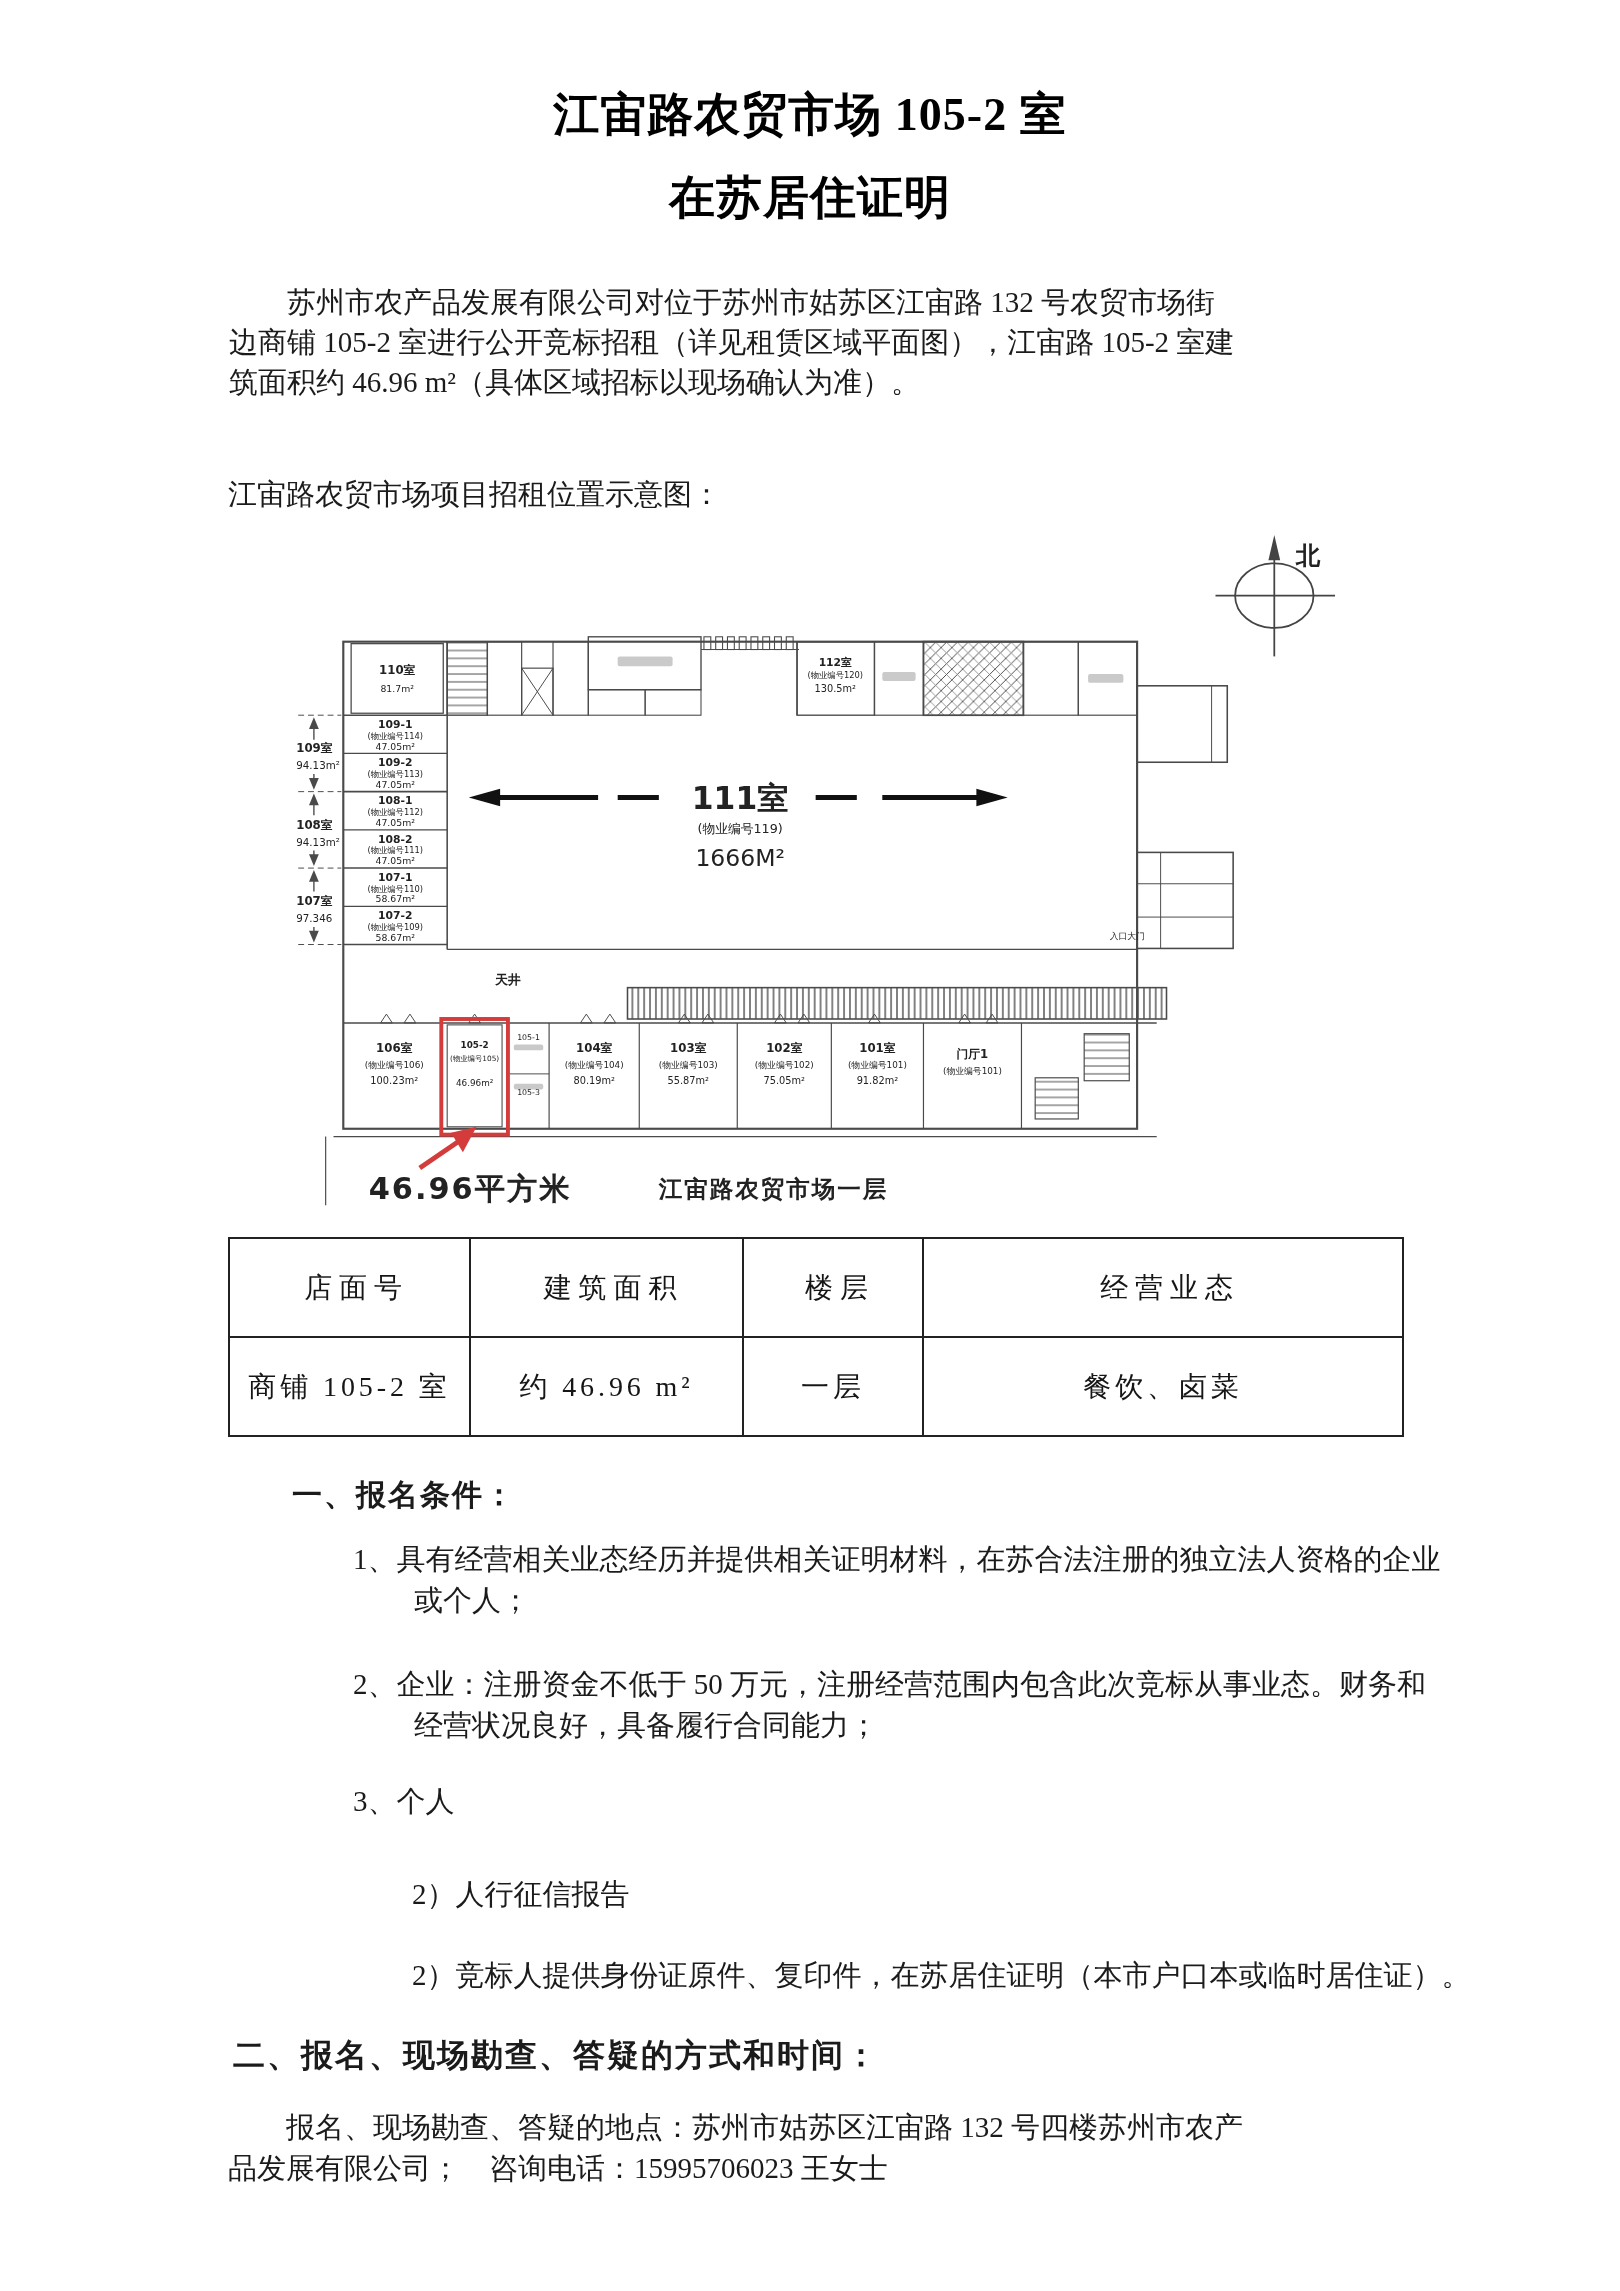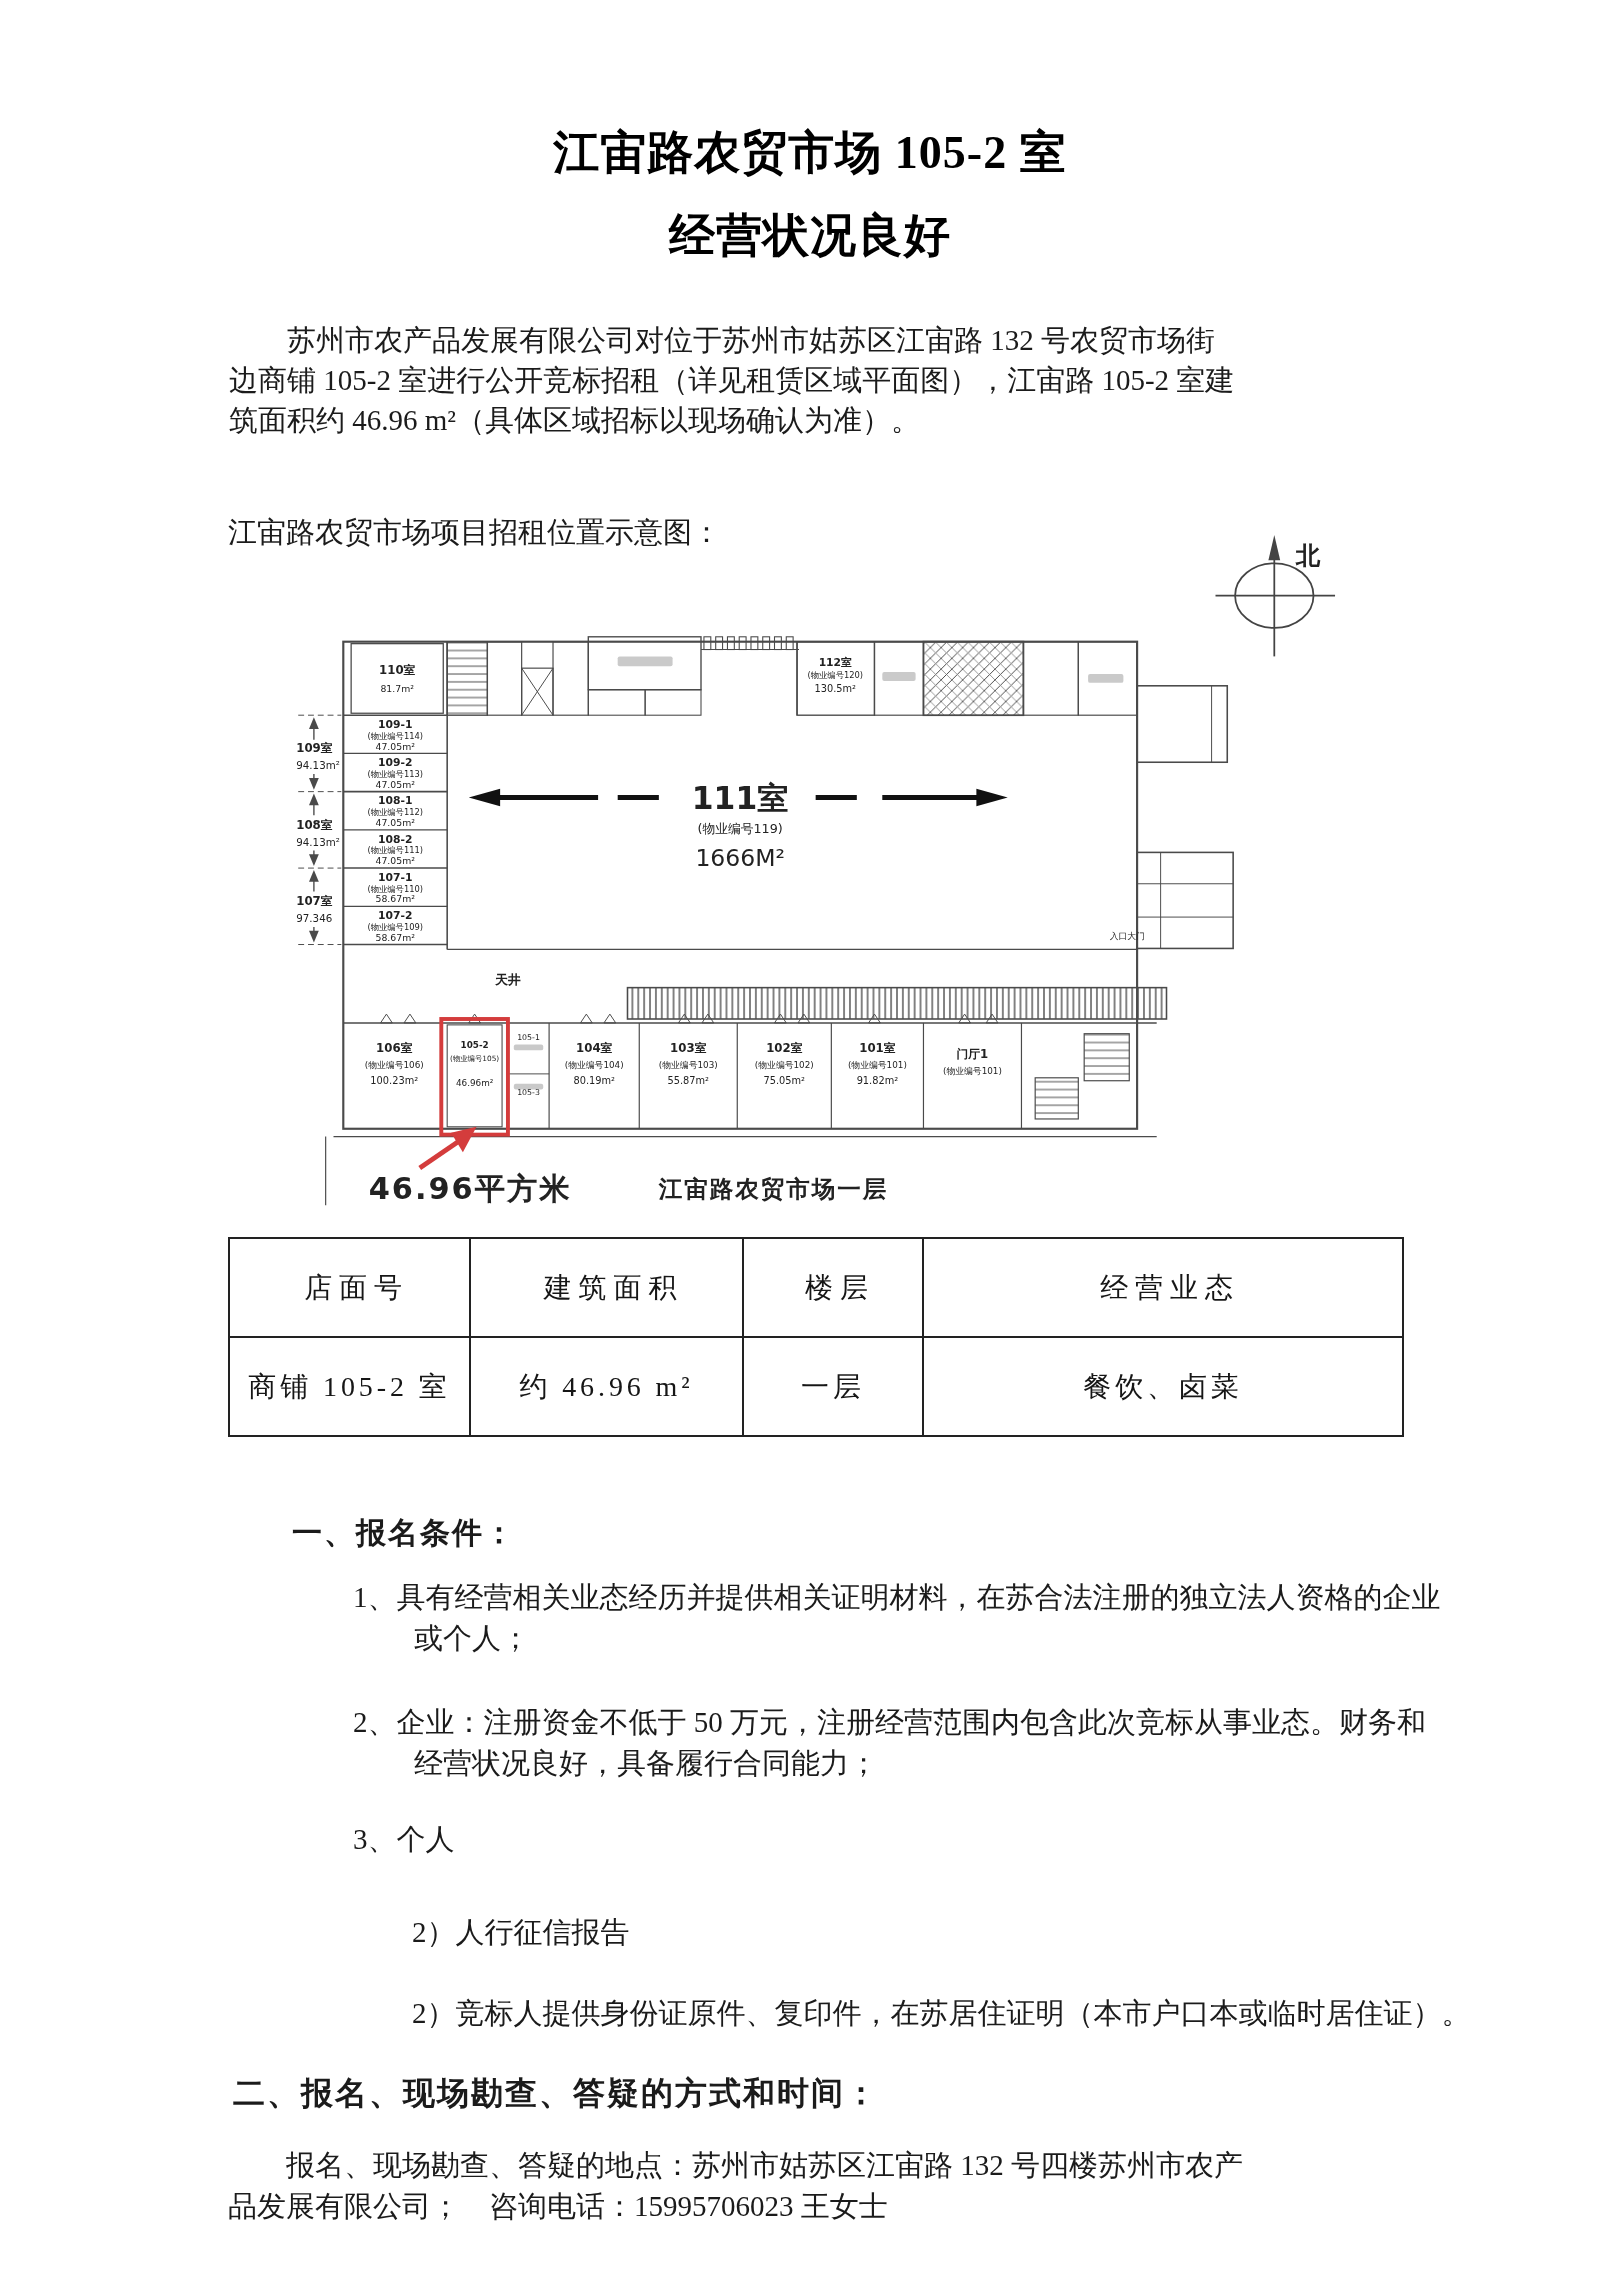--- a/index.html
+++ b/index.html
@@ -1,37 +1,37 @@
 <!DOCTYPE html>
 <html><head>
 <meta charset="utf-8">
 <style>
   html,body{margin:0;padding:0;background:#ffffff;}
   .page{position:relative;width:1620px;height:2292px;background:#fff;overflow:hidden;
         font-family:"Liberation Serif","DejaVu Serif",serif;color:#1b1b1b;}
-  .abs{position:absolute;margin-top:38px;}
+  .abs{position:absolute;}
   .title{left:0;width:1620px;text-align:center;font-size:46px;font-weight:bold;color:#000;letter-spacing:1px;}
   .body-text{font-size:29px;line-height:40px;color:#1b1b1b;}
   .pre{white-space:pre-line;}
   .hang{padding-left:61px;text-indent:-61px;white-space:pre-line;}
   .bold{font-weight:bold;}
   .doc-table{position:absolute;left:228px;top:1237px;width:1175px;border-collapse:collapse;
              table-layout:fixed;font-size:28px;color:#161616;}
   .doc-table td{border:2px solid #222;text-align:center;vertical-align:middle;height:95px;letter-spacing:3.9px;}
   .doc-table tr.head td{letter-spacing:6.9px;padding-left:15px;}
   .plan{position:absolute;left:294px;top:529px;width:1108px;height:686px;}
   svg text{font-family:"DejaVu Sans","Liberation Sans",sans-serif;fill:#222;}
 </style>
 </head>
 <body>
 
 <div class="page">
 
   <div class="abs title" style="top:84px;">江宙路农贸市场 105-2 室</div>
-  <div class="abs title" style="top:167px;">经营状况良好</div>
+  <div class="abs title" style="top:167px;">在苏居住证明</div>
 
   <div class="abs body-text pre" style="left:229px;top:282px;">　　苏州市农产品发展有限公司对位于苏州市姑苏区江宙路 132 号农贸市场街
 边商铺 105-2 室进行公开竞标招租（详见租赁区域平面图），江宙路 105-2 室建
 筑面积约 46.96 m²（具体区域招标以现场确认为准）。</div>
 
   <div class="abs body-text" style="left:228px;top:474px;">江宙路农贸市场项目招租位置示意图：</div>
 
   <div class="plan">
   <svg width="1108" height="686" viewBox="0 0 1130 700">
     <defs>

